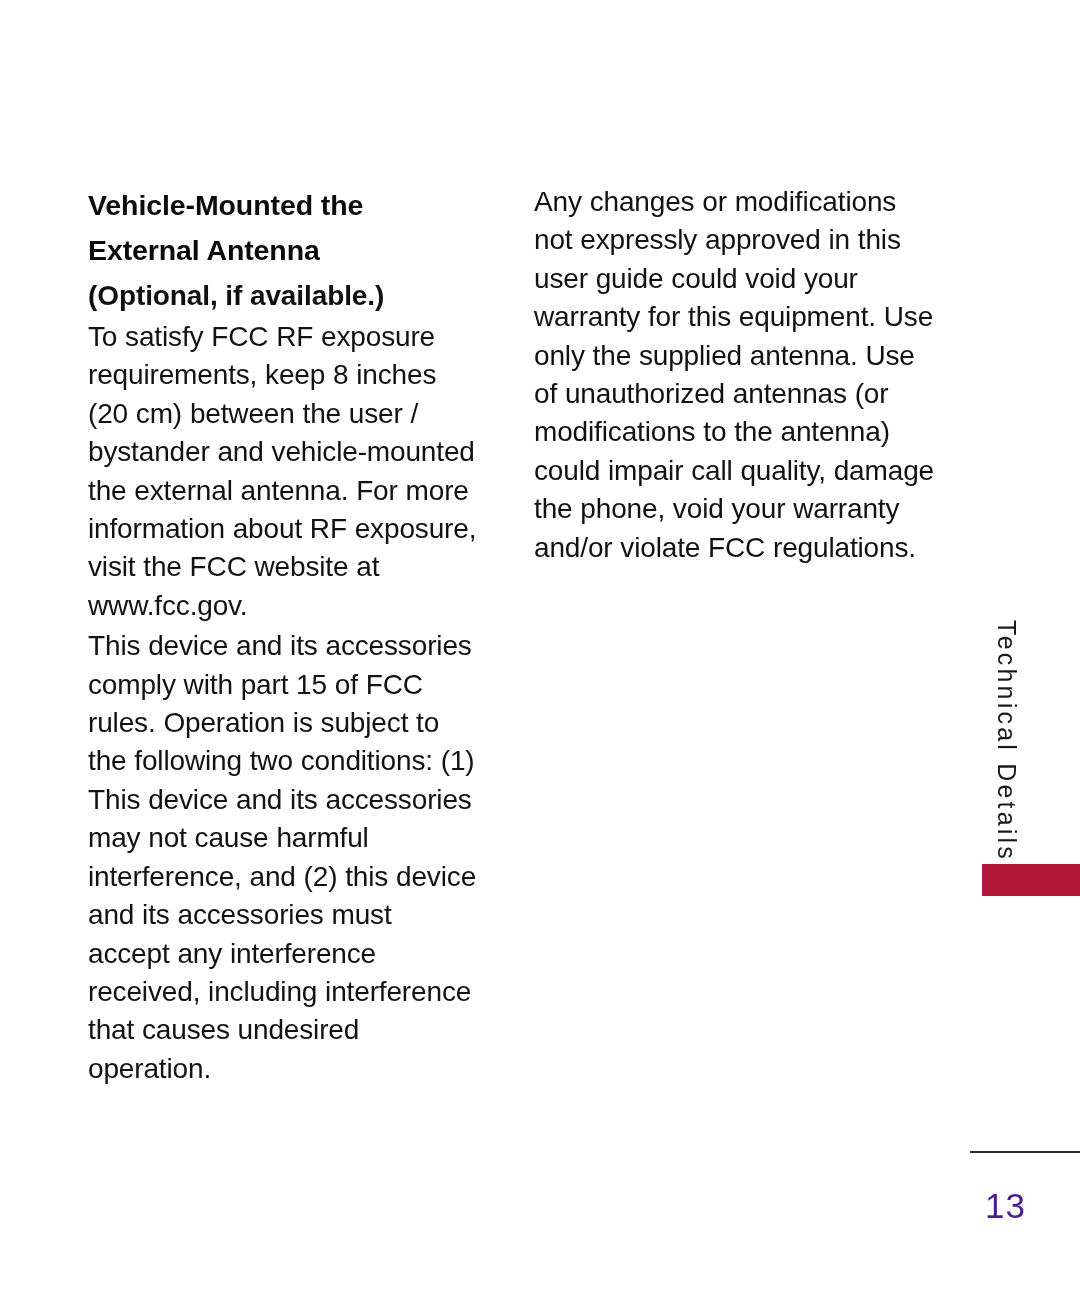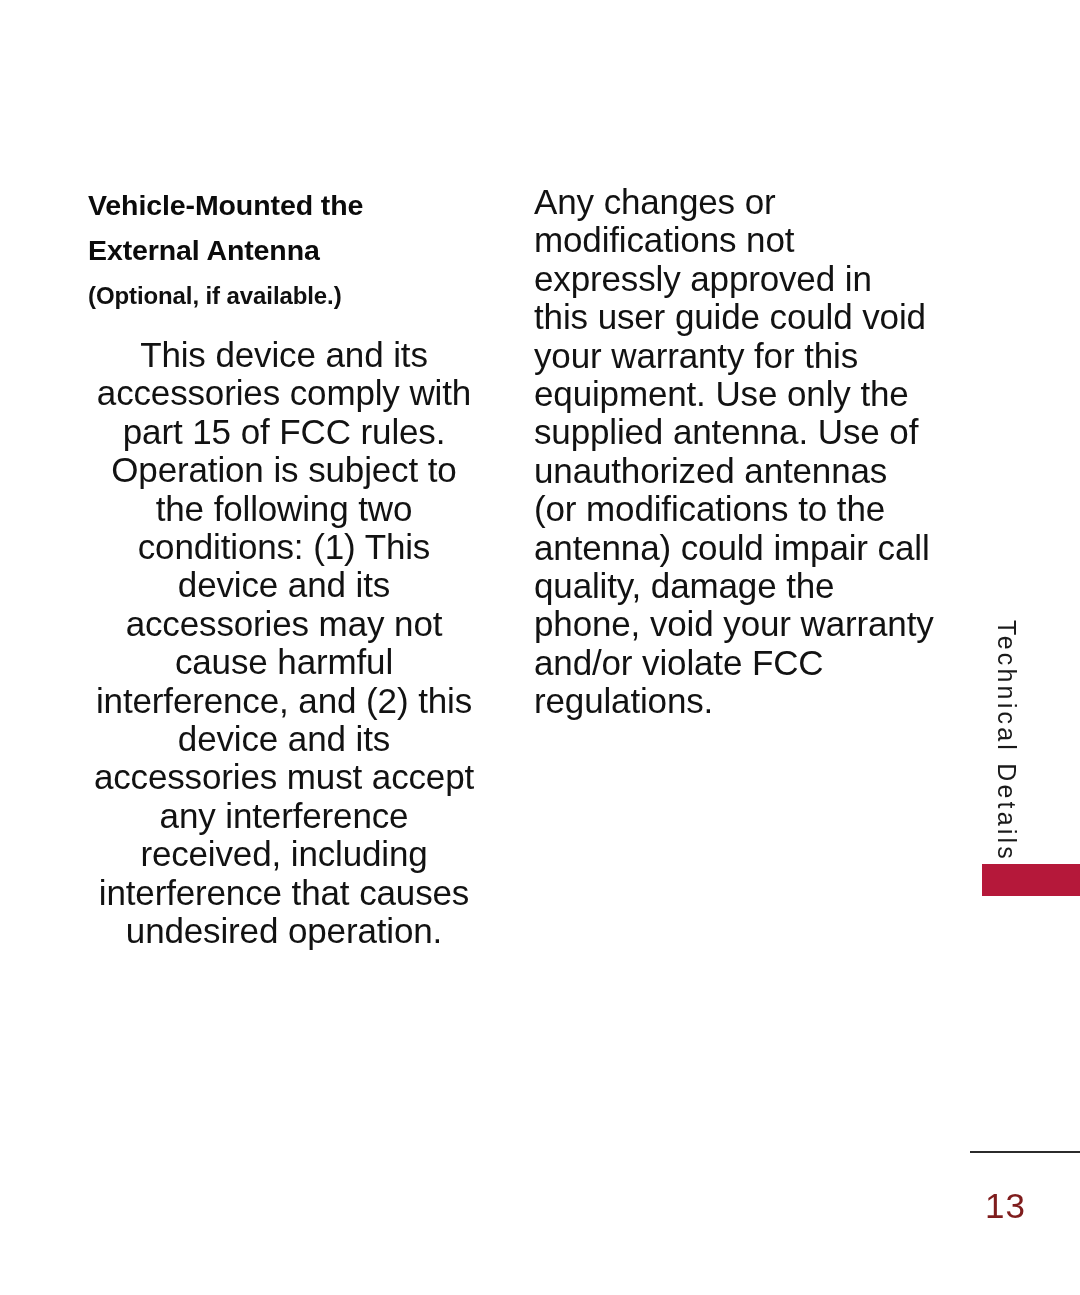--- a/index.html
+++ b/index.html
@@ -43,42 +43,41 @@
   
   .heading {
     font-size: 28.5px;
     font-weight: bold;
     line-height: 45px;
     letter-spacing: -0.1px;
     margin: 0;
     color: #0b0b0b;
   }
   .subheading {
-    font-size: 24px;
+    font-size: 28px;
     font-weight: bold;
     line-height: 45px;
     letter-spacing: -0.1px;
     margin: 0;
     color: #101010;
   }
   .body-text {
-    font-size: 35px;
+    font-size: 28px;
     font-weight: normal;
     line-height: 38.4px;
     letter-spacing: -0.15px;
     margin: 0;
     color: #121212;
     word-spacing: 0.2px;
   }
   .gap-before-heading {
     margin-top: 40px;
   }
   .gap-after-heading {
-    margin-top: 18px;
-    text-align: center;
+    margin-top: 2px;
   }
   .para-gap {
     margin-top: 20px;
   }
 
   
   .side-tab-label {
     position: absolute;
     left: 990px;
     top: 620px;
@@ -113,34 +112,35 @@
   }
   .page-number {
     position: absolute;
     left: 940px;
     top: 1186px;
     width: 86px;
     text-align: right;
     font-size: 35px;
     font-weight: normal;
     letter-spacing: 1px;
-    color: #7f1d1d;
+    color: #4c1d95;
     line-height: 40px;
   }
 </style>
 </head>
 <body>
 
 <div class="page">
 
   <div class="column column-left">
     <h2 class="heading">Vehicle-Mounted the External Antenna</h2>
 
     <p class="subheading">(Optional, if available.)</p>
 
+    <p class="body-text">To satisfy FCC RF exposure requirements, keep 8 inches (20 cm) between the user / bystander and vehicle-mounted the external antenna. For more information about RF exposure, visit the FCC website at www.fcc.gov.</p>
 
 
     <p class="body-text gap-after-heading">This device and its accessories comply with part 15 of FCC rules. Operation is subject to the following two conditions: (1) This device and its accessories may not cause harmful interference, and (2) this device and its accessories must accept any interference received, including interference that causes undesired operation.</p>
   </div>
 
   <div class="column column-right">
     <p class="body-text">Any changes or modifications not expressly approved in this user guide could void your warranty for this equipment.  Use only the supplied antenna. Use of unauthorized antennas (or modifications to the antenna) could impair call quality, damage the phone, void your warranty and/or violate FCC regulations.</p>
 
   </div>
 

